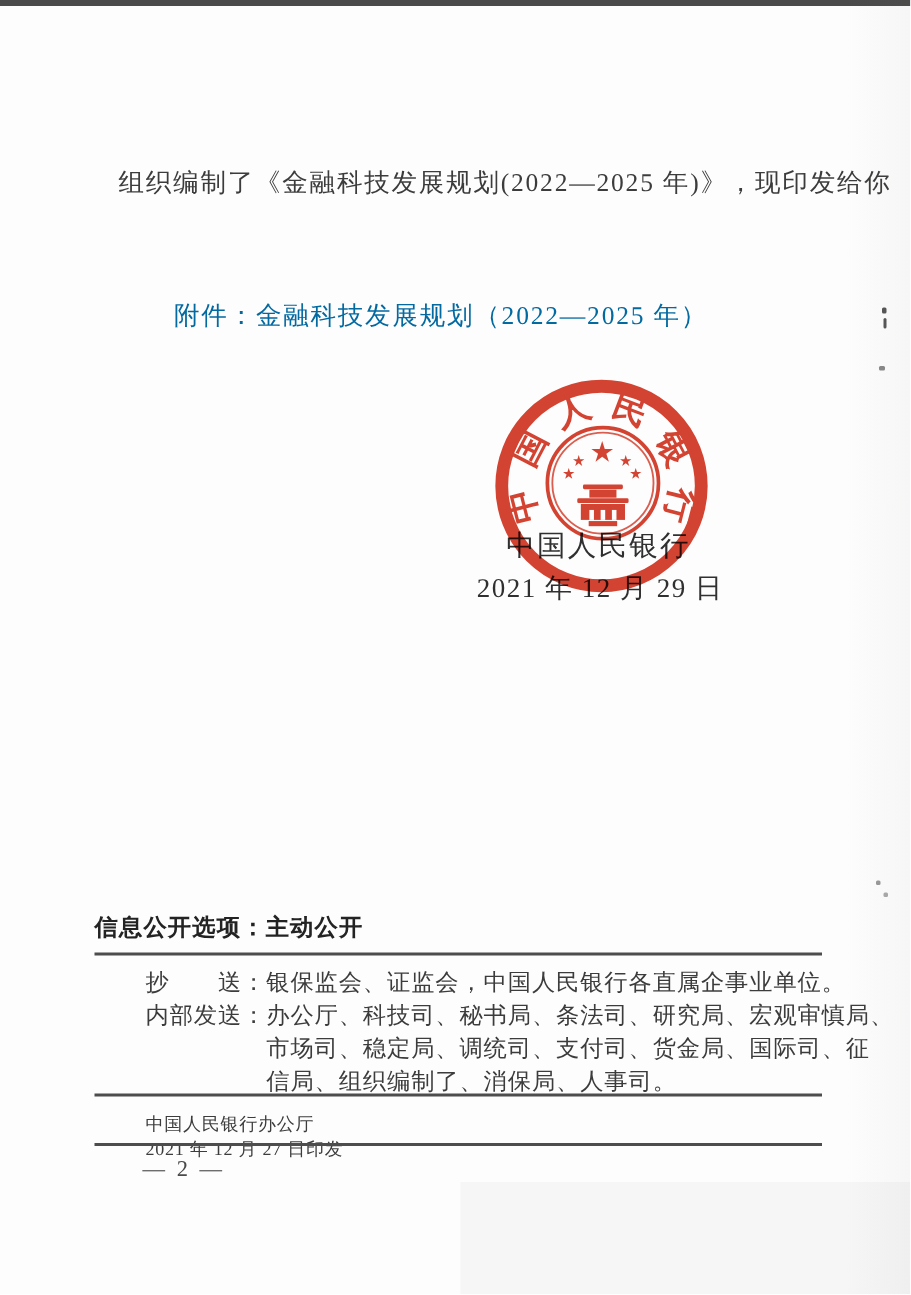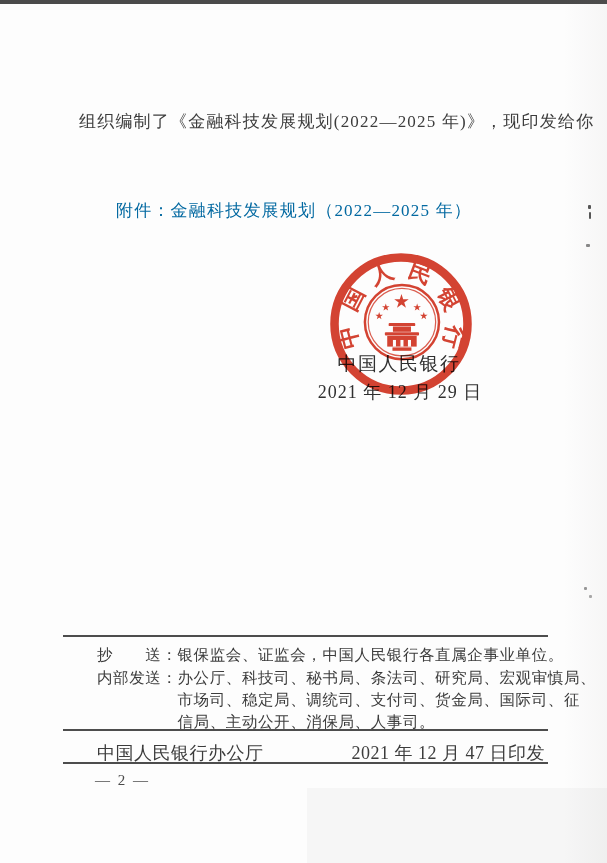--- a/index.html
+++ b/index.html
@@ -36,21 +36,21 @@
   .rule-3{top:762px;}
 
   .cc-row{position:absolute;left:97px;top:645px;font-size:15.5px;letter-spacing:0.6px;
     white-space:nowrap;color:#3c3c3c;font-family:Liberation Serif, serif;}
   .internal-row{position:absolute;left:97px;top:667px;font-size:15.5px;letter-spacing:0.6px;
     line-height:22px;color:#3c3c3c;display:flex;}
   .internal-label{flex:0 0 auto;white-space:nowrap;}
   .internal-lines span{display:block;white-space:nowrap;}
 
   .issue-row{position:absolute;left:97px;top:741px;width:448px;display:flex;
-    justify-content:space-between;font-size:18px;letter-spacing:0.5px;color:#3c3c3c;}
+    justify-content:space-between;font-size:12px;letter-spacing:0.5px;color:#3c3c3c;flex-direction:column;}
   .issue-row span{white-space:nowrap;}
   .page-num{position:absolute;left:95px;top:772px;font-size:15px;letter-spacing:2px;color:#4a4a4a;}
 </style>
 </head>
 <body>
 
 <div class="canvas">
 
   <div class="scan-top-bar"></div>
 
@@ -88,40 +88,41 @@
         <rect x="71" y="104.6" width="20" height="3.6"></rect>
       </g>
       <g fill="#ffffff">
         <rect x="71.5" y="96.8" width="3.2" height="7"></rect>
         <rect x="79.4" y="96.8" width="3.2" height="7"></rect>
         <rect x="87.3" y="96.8" width="3.2" height="7"></rect>
       </g>
     </g>
   </svg>
 
+  <div class="disclosure">信息公开选项：主动公开</div>
   <div class="rule rule-1"></div>
 
   <div class="cc-row">
     <span>抄　　送：</span><span>银保监会、证监会，中国人民银行各直属企事业单位。</span>
   </div>
 
   <div class="internal-row">
     <span class="internal-label">内部发送：</span>
     <span class="internal-lines">
       <span>办公厅、科技司、秘书局、条法司、研究局、宏观审慎局、</span>
       <span>市场司、稳定局、调统司、支付司、货金局、国际司、征</span>
-      <span>信局、主动公开、消保局、人事司。</span>
+      <span>信局、组织编制了、消保局、人事司。</span>
     </span>
   </div>
 
   <div class="rule rule-2"></div>
 
   <div class="issue-row">
     <span>中国人民银行办公厅</span>
-    <span>2021 年 12 月 47 日印发</span>
+    <span>2021 年 12 月 27 日印发</span>
   </div>
 
   <div class="rule rule-3"></div>
 
   <div class="page-num">— 2 —</div>
 
   <div class="speck" style="left:588px;top:205px;width:3px;height:4px;"></div>
   <div class="speck" style="left:589px;top:212px;width:2px;height:7px;"></div>
   <div class="speck" style="left:586px;top:244px;width:4px;height:3px;opacity:.7;"></div>
   <div class="speck" style="left:584px;top:587px;width:3px;height:3px;opacity:.6;"></div>

